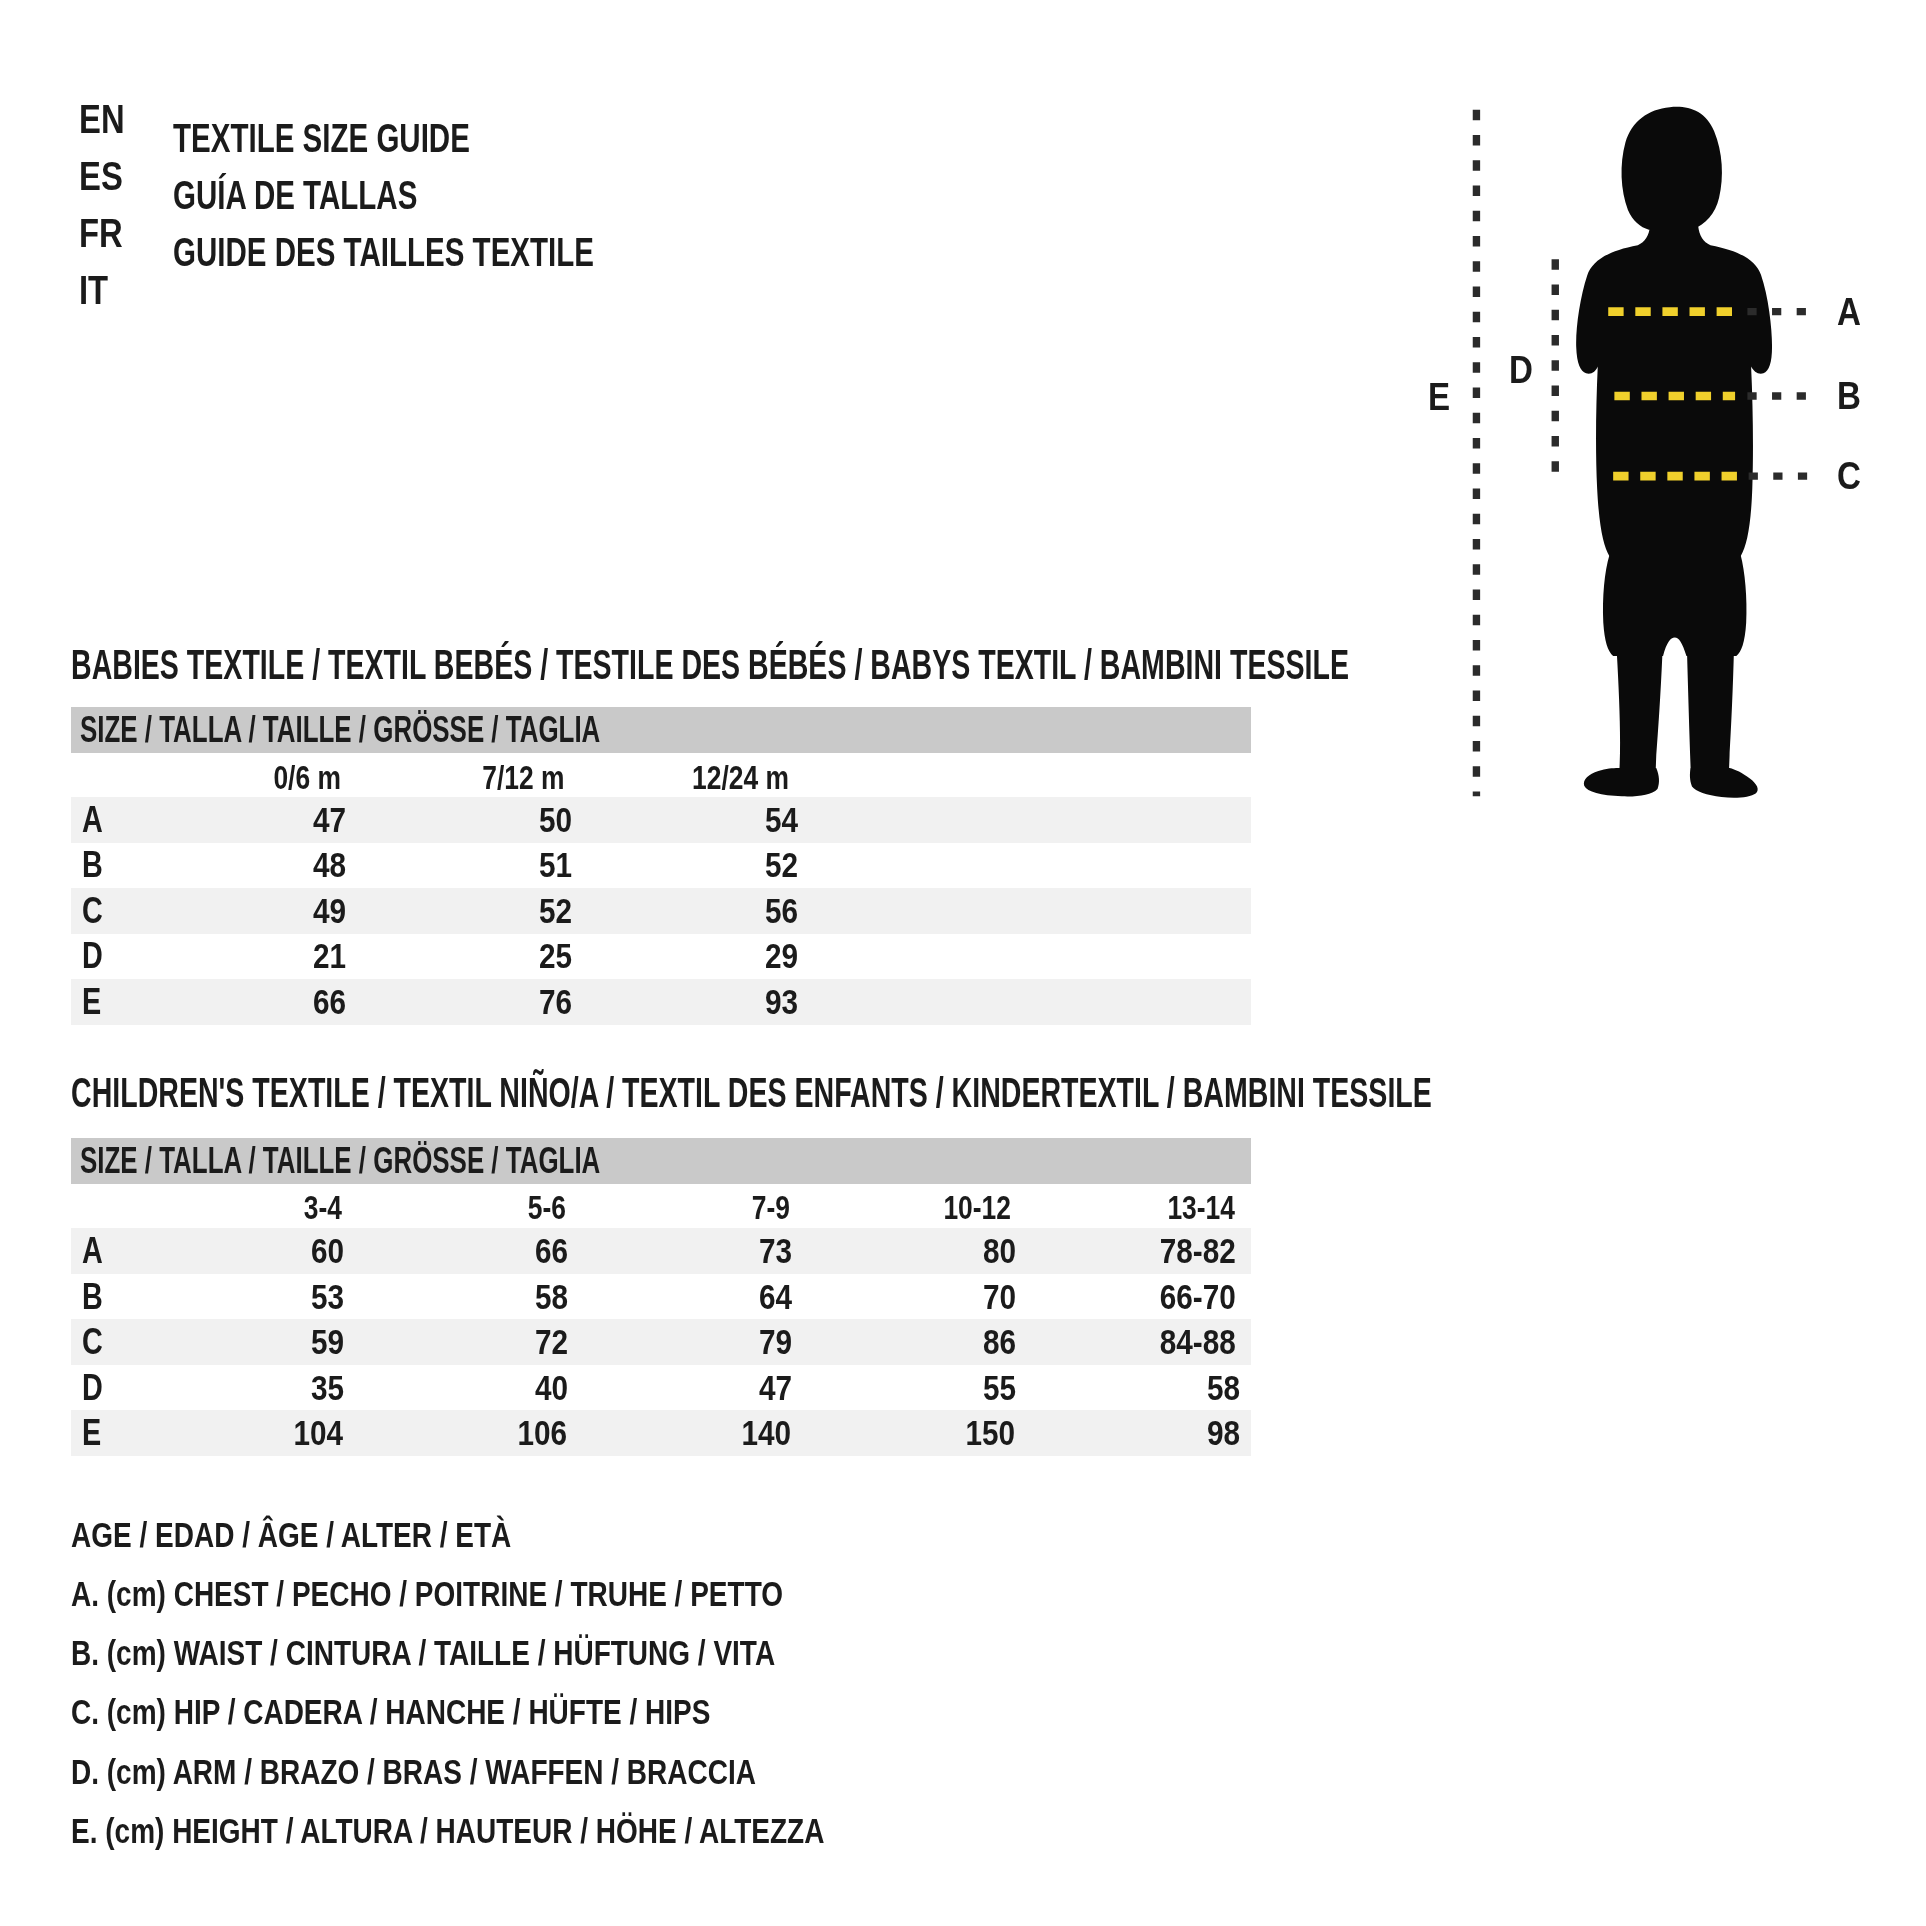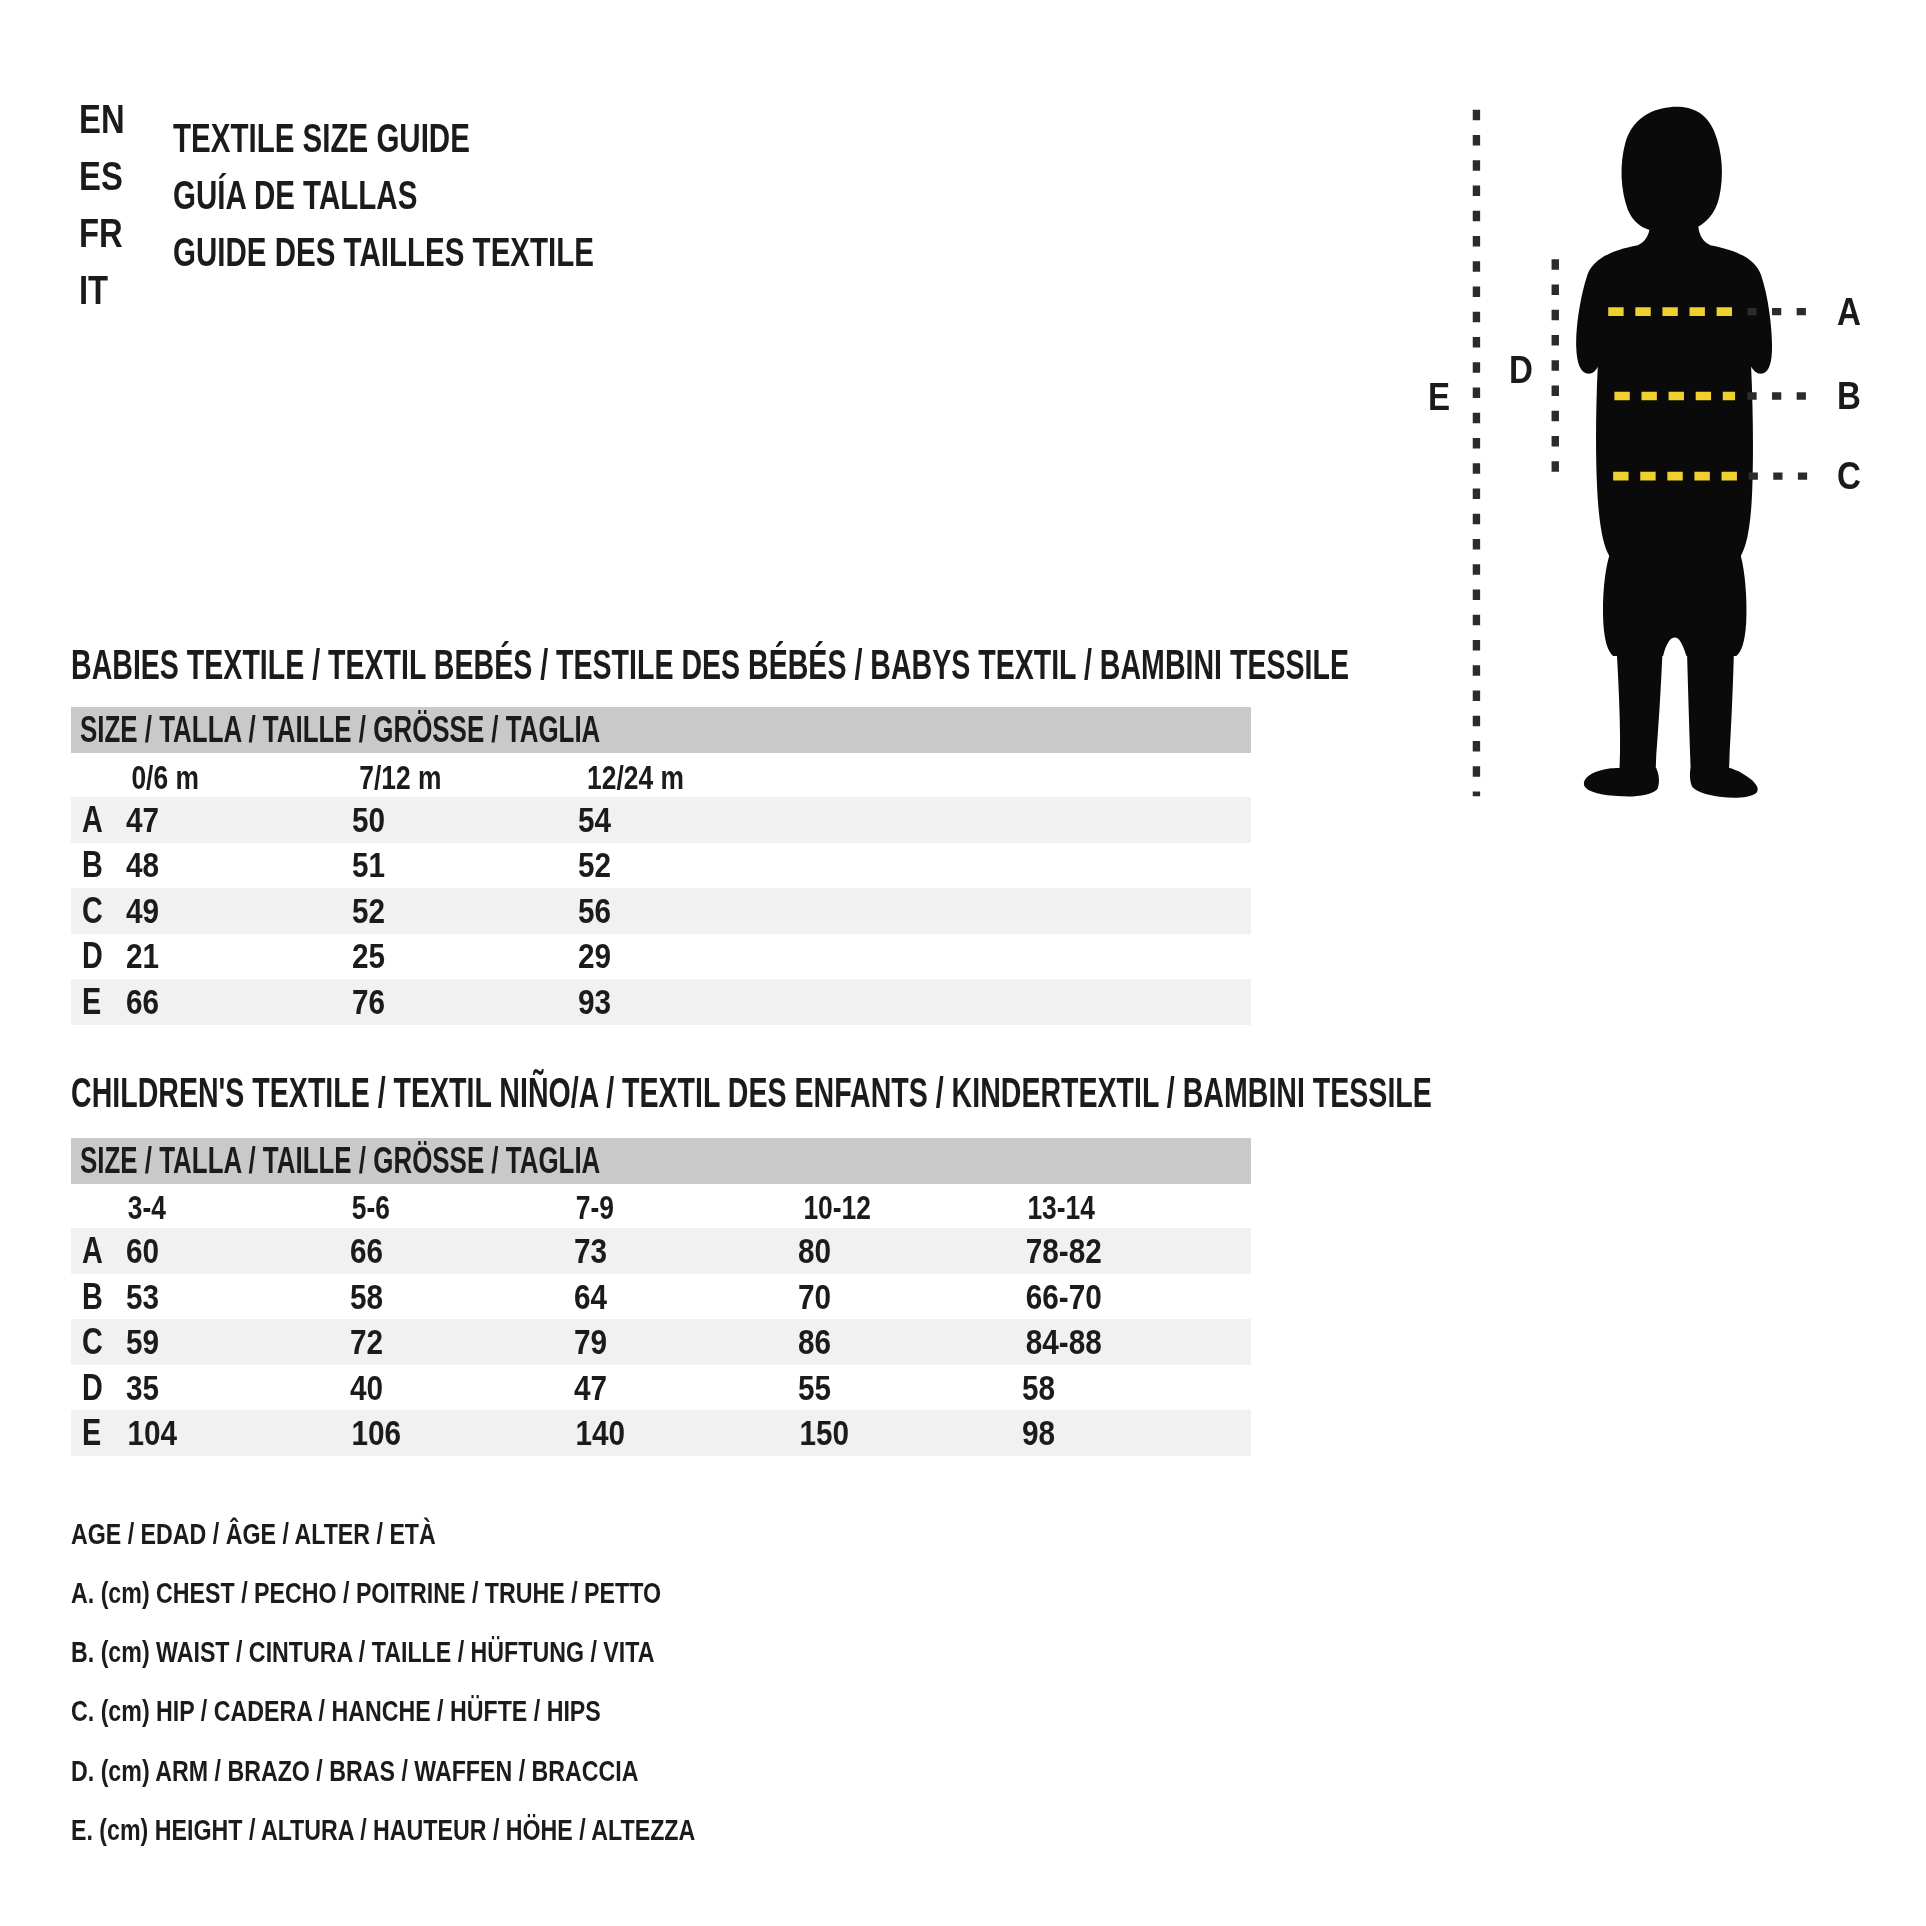--- a/index.html
+++ b/index.html
@@ -18,24 +18,24 @@
   
   .sizebar{width:1171px;height:46px;background:#c9c9c9;display:flex;align-items:center;padding-left:8.6px;}
   .sizebar .cx{font-size:36px;}
   
   .t-row{display:grid;align-items:center;width:1180px;height:46px;}
   .t-head{height:36px;}
   .b-grid{grid-template-columns:52px 226px 226px 226px;}
   .c-grid{grid-template-columns:52px 224px 224px 224px 224px 224px;}
   .striped{background:#f1f1f1;}
   .t-label{font-size:36px;padding-left:11px;}
-  .t-cell{text-align:left;font-size:35px;}
+  .t-cell{text-align:right;font-size:35px;}
   .t-head .t-cell{font-size:33px;}
   
-  .legend-line{height:35px;line-height:35px;font-size:29px;white-space:nowrap;}
+  .legend-line{height:35px;line-height:35px;font-size:35px;white-space:nowrap;}
   
   .mlabel{position:absolute;width:49px;text-align:center;font-size:39px;line-height:39px;}
 </style>
 </head>
 <body>
 
 <div class="page">
 
   <section class="abs" style="left:79px;top:91px">
     <div class="lang-row">

